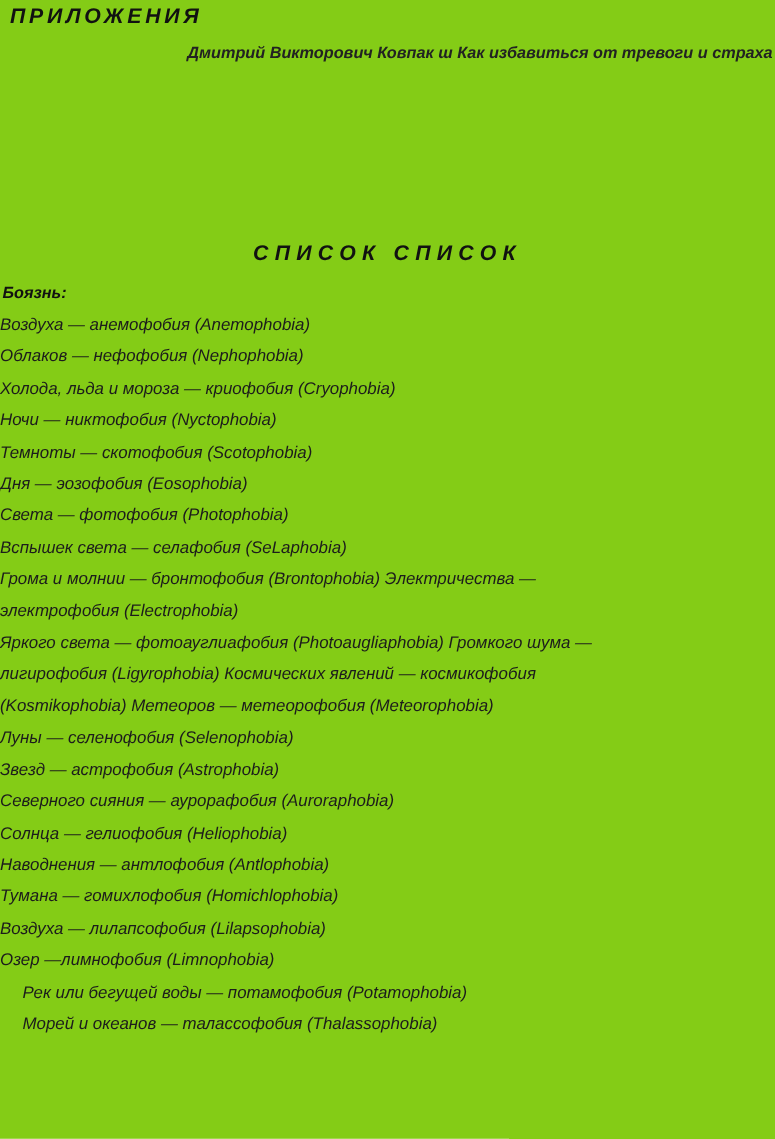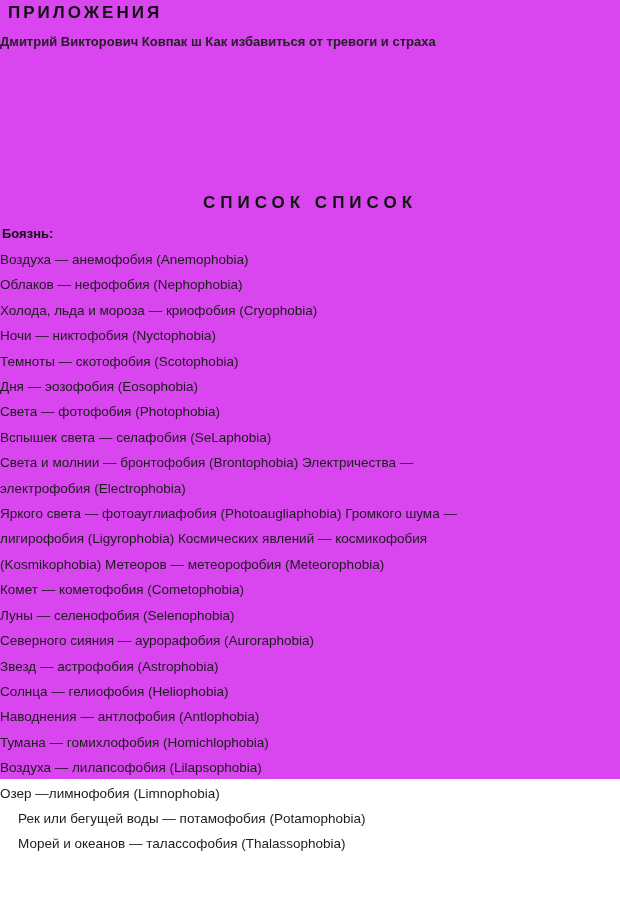--- a/index.html
+++ b/index.html
@@ -11,38 +11,39 @@
     width: 620px;
     height: 911px;
     overflow: hidden;
     font-family: "Liberation Sans", "DejaVu Sans", sans-serif;
     color: #1b1b1b;
     -webkit-font-smoothing: antialiased;
   }
   .page {
     position: relative;
     width: 620px;
-    height: 779px;
-    background: #d946ef;
+    height: 911px;
+    background: #84cc16;
+    font-style: italic;
   }
   .appendix-header {
     position: absolute;
     top: 3px;
     left: 8px;
     font-size: 17px;
     font-weight: 700;
     letter-spacing: 3px;
     color: #111111;
   }
   .running-title {
     position: absolute;
     top: 34px;
     left: 0;
     right: 2px;
-    text-align: left;
+    text-align: right;
     font-size: 13px;
     font-weight: 700;
     color: #222222;
     white-space: nowrap;
   }
   .section-title {
     position: absolute;
     top: 193px;
     left: 0;
     width: 620px;
@@ -92,29 +93,28 @@
 
   <div class="phobia-list">
       <div class="list-line">Воздуха — анемофобия (Anemophobia)</div>
       <div class="list-line">Облаков — нефофобия (Nephophobia)</div>
       <div class="list-line">Холода, льда и мороза — криофобия (Cryophobia)</div>
       <div class="list-line">Ночи — никтофобия (Nyctophobia)</div>
       <div class="list-line">Темноты — скотофобия (Scotophobia)</div>
       <div class="list-line">Дня — эозофобия (Eosophobia)</div>
       <div class="list-line">Света — фотофобия (Photophobia)</div>
       <div class="list-line">Вспышек света — селафобия (SeLaphobia)</div>
-      <div class="list-line">Света и молнии — бронтофобия (Brontophobia) Электричества —</div>
+      <div class="list-line">Грома и молнии — бронтофобия (Brontophobia) Электричества —</div>
       <div class="list-line">электрофобия (Electrophobia)</div>
       <div class="list-line">Яркого света — фотоауглиафобия (Photoaugliaphobia) Громкого шума —</div>
       <div class="list-line">лигирофобия (Ligyrophobia) Космических явлений — космикофобия</div>
       <div class="list-line">(Kosmikophobia) Метеоров — метеорофобия (Meteorophobia)</div>
-      <div class="list-line">Комет — кометофобия (Cometophobia)</div>
       <div class="list-line">Луны — селенофобия (Selenophobia)</div>
+      <div class="list-line">Звезд — астрофобия (Astrophobia)</div>
       <div class="list-line">Северного сияния — аурорафобия (Auroraphobia)</div>
-      <div class="list-line">Звезд — астрофобия (Astrophobia)</div>
       <div class="list-line">Солнца — гелиофобия (Heliophobia)</div>
       <div class="list-line">Наводнения — антлофобия (Antlophobia)</div>
       <div class="list-line">Тумана — гомихлофобия (Homichlophobia)</div>
       <div class="list-line">Воздуха — лилапсофобия (Lilapsophobia)</div>
       <div class="list-line">Озер —лимнофобия (Limnophobia)</div>
       <div class="list-line outdent">Рек или бегущей воды — потамофобия (Potamophobia)</div>
       <div class="list-line outdent">Морей и океанов — талассофобия (Thalassophobia)</div>
     </div>
 
 </div>

